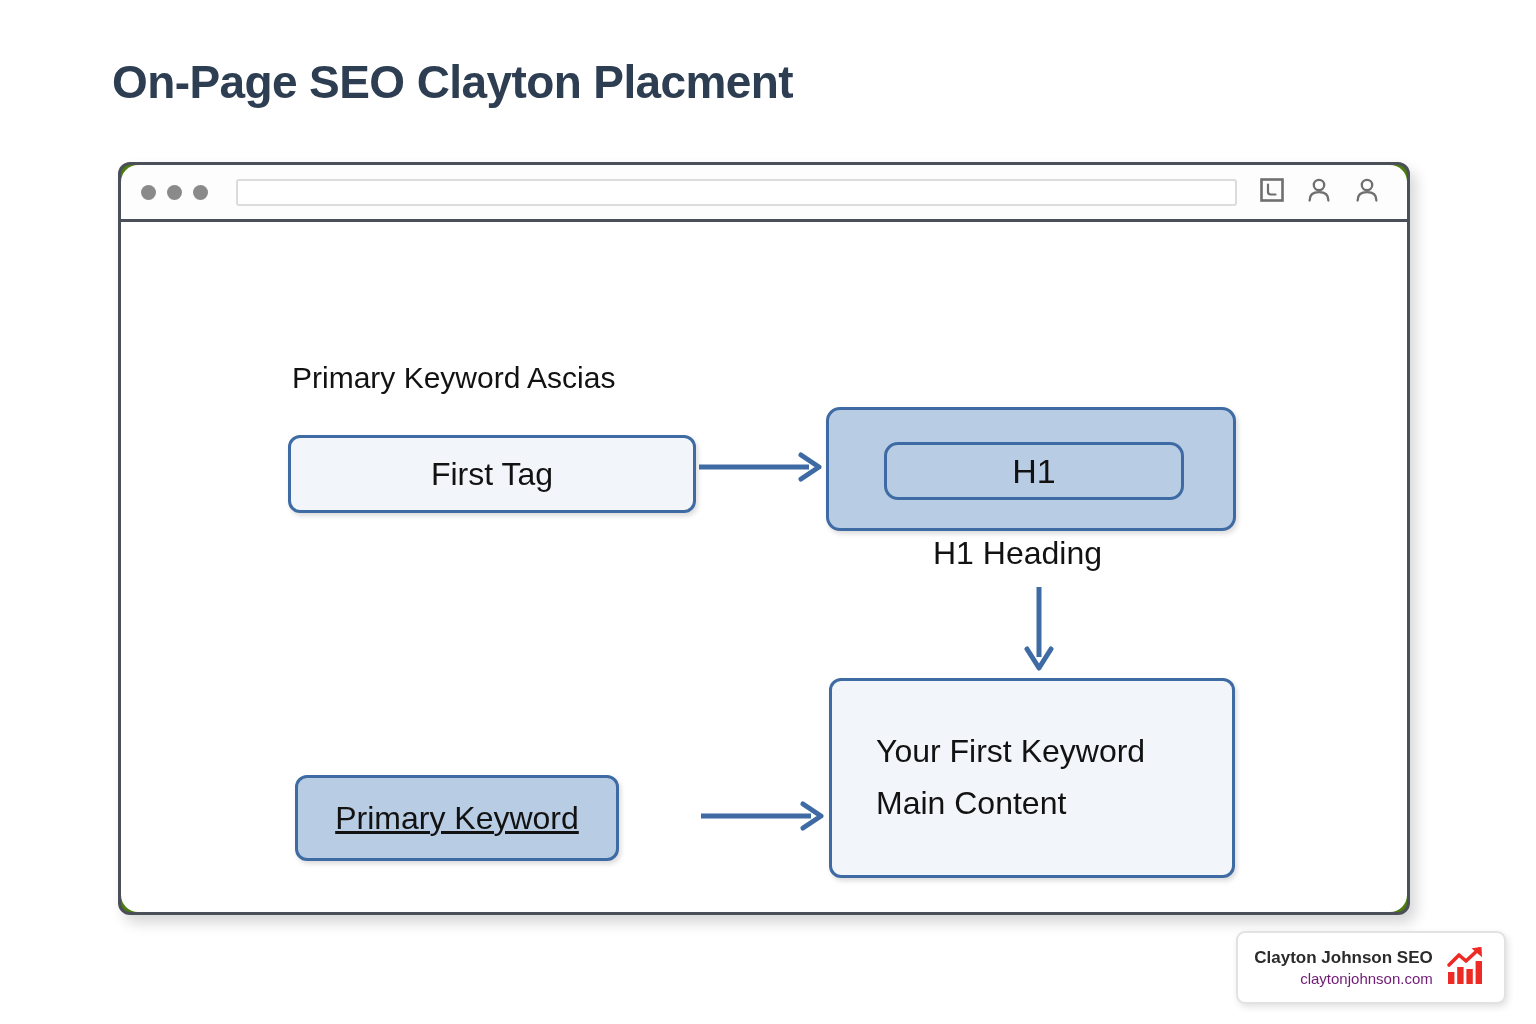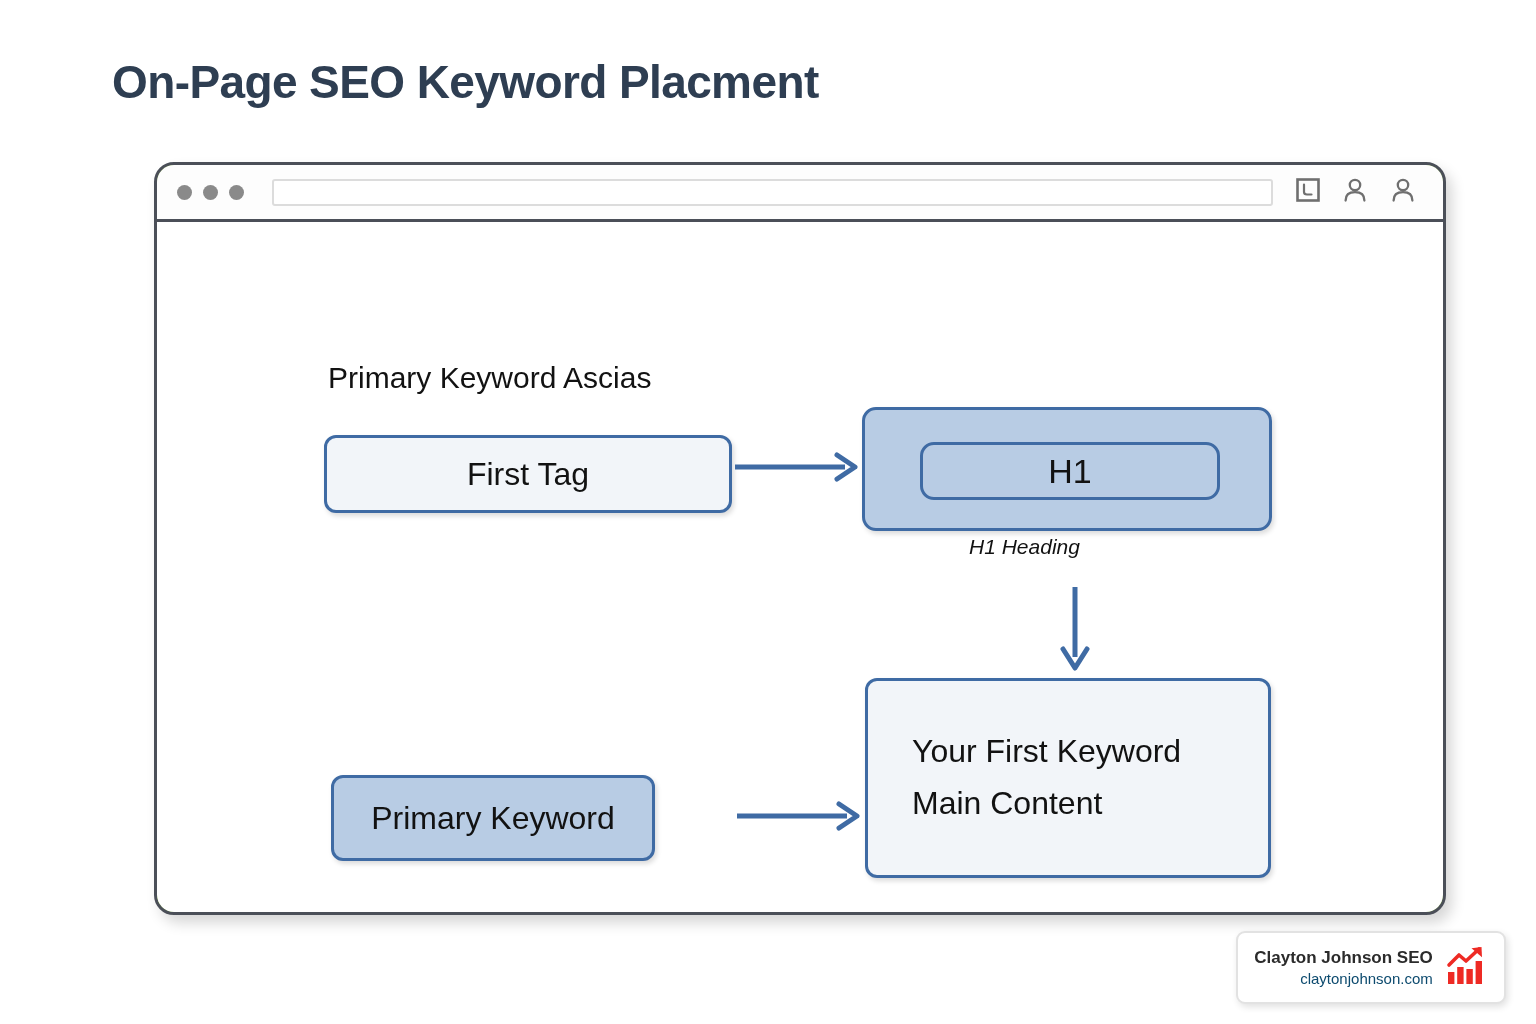--- a/index.html
+++ b/index.html
@@ -33,23 +33,22 @@
 
   
   .browser-window {
     position: absolute;
     left: 118px;
     top: 162px;
     width: 1292px;
     height: 753px;
     background: #4d7c0f;
     border: 3px solid #4b4f58;
-    border-radius: 20px;
+    border-radius: 12px;
     box-shadow: 6px 8px 14px rgba(0,0,0,0.16);
-    margin-left: 36px;
   }
 
   .browser-chrome {
     position: relative;
     height: 57px;
     border-bottom: 3px solid #4b4f58;
     border-radius: 17px 17px 0 0;
     background: #fdfdfd;
     display: flex;
     align-items: center;
@@ -101,21 +100,21 @@
     border: 3px solid #3f6ba4;
     border-radius: 12px;
     display: flex;
     align-items: center;
     justify-content: center;
     text-align: center;
     color: #121212;
     box-shadow: 2px 3px 5px rgba(0,0,0,0.14);
   }
   .node-light { background: #f2f5f9; }
-  .node-blue  { background: #b8cce4; }
+  .node-blue  { background: #b8cce4; text-decoration: underline; }
 
   .label-text {
     position: absolute;
     color: #121212;
     white-space: nowrap;
   }
 
   
   .lbl-ascias {
     left: 171px;
@@ -155,22 +154,21 @@
     align-items: center;
     justify-content: center;
     font-size: 34px;
     color: #121212;
   }
 
   
   .lbl-h1-heading {
     left: 812px;
     top: 313px;
-    font-size: 21px;
-    font-style: italic;
+    font-size: 32px;
   }
 
   
   .box-primary-keyword {
     left: 174px;
     top: 553px;
     width: 324px;
     height: 86px;
     font-size: 32px;
   }
@@ -215,32 +213,32 @@
   .brand-text { text-align: right; }
   .brand-name {
     font-size: 17px;
     font-weight: bold;
     color: #2b2b2b;
     white-space: nowrap;
     line-height: 1.28;
   }
   .brand-url {
     font-size: 15px;
-    color: #0c4a6e;
+    color: #701a75;
     white-space: nowrap;
     line-height: 1.3;
   }
   .brand-icon { flex: 0 0 auto; display: block; }
 </style>
 </head>
 <body>
 
 <div id="page">
 
-  <div class="page-title">On-Page SEO Keyword Placment</div>
+  <div class="page-title">On-Page SEO Clayton Placment</div>
 
   <div class="browser-window">
 
     <div class="browser-chrome">
 
       <div class="dots">
         <span class="dot"></span>
         <span class="dot"></span>
         <span class="dot"></span>
       </div>

